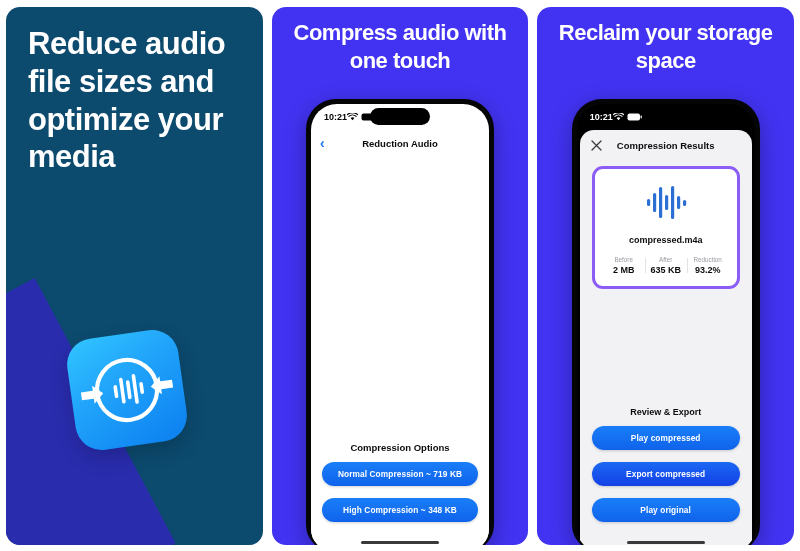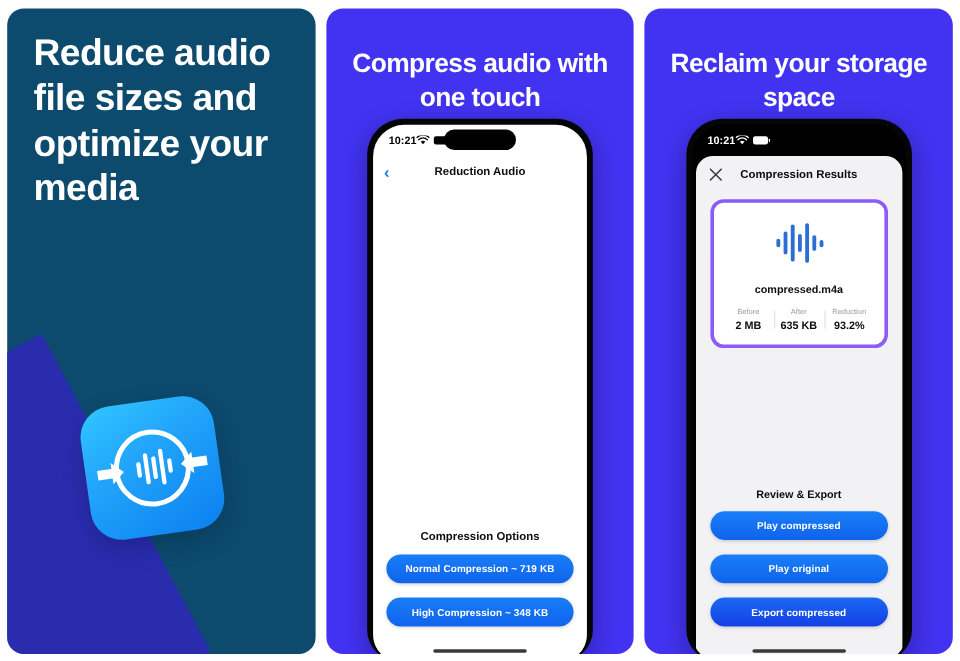--- a/index.html
+++ b/index.html
@@ -51,21 +51,21 @@
     z-index: 3;
   }
   .panel-1 .headline {
     padding: 18px 0 0 22px;
     font-size: 31px;
     line-height: 1.22;
     text-align: left;
   }
   .panel-2 .headline,
   .panel-3 .headline {
-    padding: 32px 10px 0 10px;
+    padding: 12px 10px 0 10px;
     font-size: 22px;
     line-height: 1.25;
     text-align: center;
   }
 
   
   .appicon-wrap {
     position: absolute;
     left: 58px; top: 320px;
     width: 126px; height: 126px;
@@ -411,22 +411,22 @@
                 <div class="stat-value">93.2%</div>
               </div>
             </div>
           </div>
 
           <div class="sheet-spacer"></div>
 
           <div class="export-sec">
             <div class="export-title">Review &amp; Export</div>
             <button class="btn">Play compressed</button>
+            <button class="btn deep">Export compressed</button>
             <button class="btn">Play original</button>
-            <button class="btn deep">Export compressed</button>
           </div>
 
           <div class="sheet-home">
             <div class="home-ind"></div>
           </div>
 
         </div>
       </div>
     </div>
   </div>

